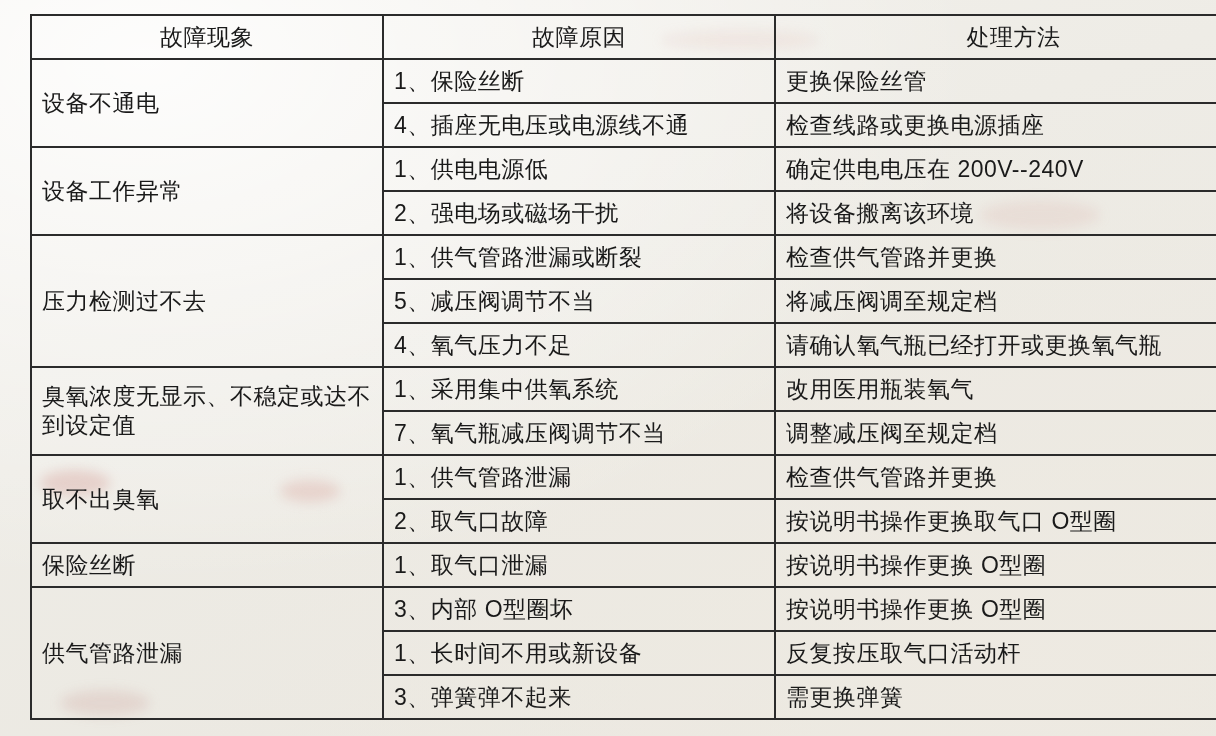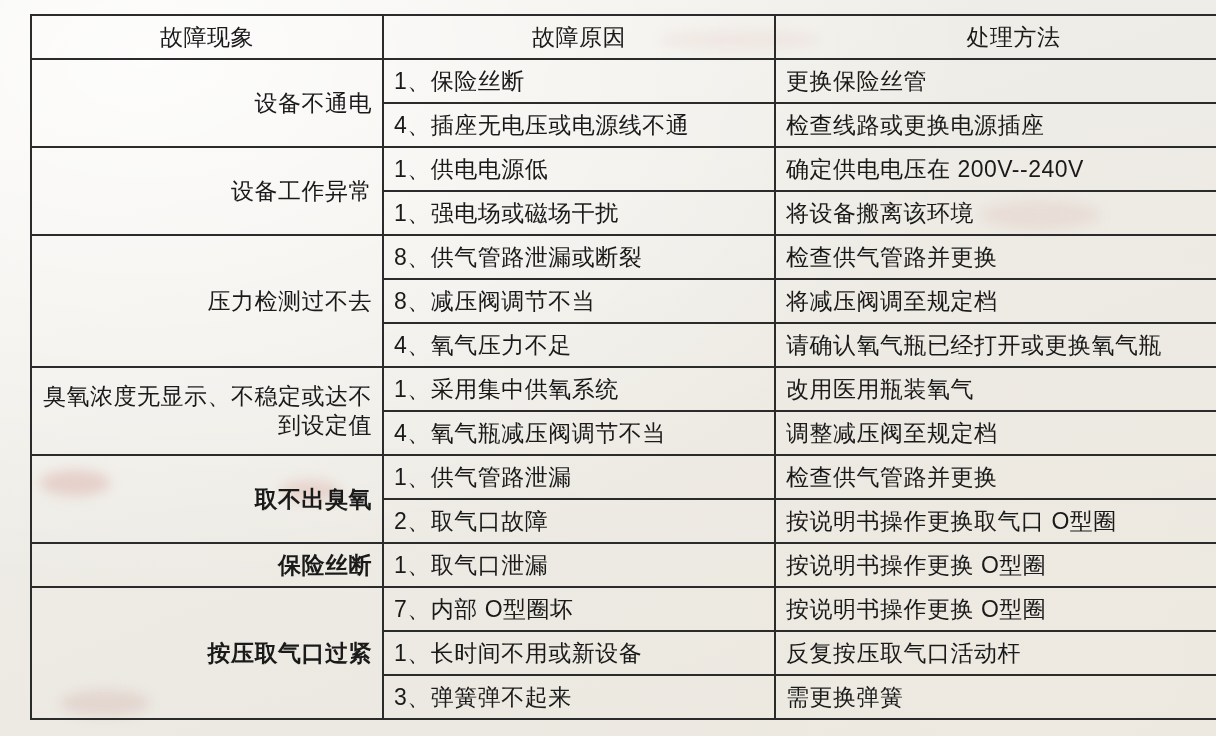--- a/index.html
+++ b/index.html
@@ -54,22 +54,22 @@
   }
   .col-a { width: 330px; text-align: center; }
   .col-b { width: 370px; text-align: left; padding-left: 14px; border-radius: 15px; }
   .col-c { width: 455px; text-align: left; padding-left: 14px; }
   thead td, .hdr {
     text-align: center;
     font-size: 23px;
     padding-top: 5px;
     padding-bottom: 5px;
   }
-  .phen { text-align: right; margin-left: 18px; }
-  .phen.bold { font-weight: bold; }
+  .phen { text-align: left; margin-left: 18px; }
+  .phen.bold { font-weight: normal; }
   .multi { line-height: 1.45; }
 </style>
 </head>
 <body>
 
 <div class="paper"></div>
 <div class="smudge" style="left:40px;top:470px;width:70px;height:26px;background:rgba(200,120,110,0.25);"></div>
 <div class="smudge" style="left:280px;top:480px;width:60px;height:22px;background:rgba(205,125,115,0.22);"></div>
 <div class="smudge" style="left:980px;top:200px;width:120px;height:30px;background:rgba(210,150,140,0.15);"></div>
 <div class="smudge" style="left:60px;top:690px;width:90px;height:26px;background:rgba(190,130,120,0.18);"></div>
@@ -94,67 +94,67 @@
         <td class="col-b">4、插座无电压或电源线不通</td>
         <td class="col-c">检查线路或更换电源插座</td>
       </tr>
 
       <tr>
         <td class="col-a phen" rowspan="2">设备工作异常</td>
         <td class="col-b">1、供电电源低</td>
         <td class="col-c">确定供电电压在 200V--240V</td>
       </tr>
       <tr>
-        <td class="col-b">1、强电场或磁场干扰</td>
+        <td class="col-b">2、强电场或磁场干扰</td>
         <td class="col-c">将设备搬离该环境</td>
       </tr>
 
       <tr>
         <td class="col-a phen" rowspan="3">压力检测过不去</td>
-        <td class="col-b">8、供气管路泄漏或断裂</td>
+        <td class="col-b">1、供气管路泄漏或断裂</td>
         <td class="col-c">检查供气管路并更换</td>
       </tr>
       <tr>
-        <td class="col-b">8、减压阀调节不当</td>
+        <td class="col-b">5、减压阀调节不当</td>
         <td class="col-c">将减压阀调至规定档</td>
       </tr>
       <tr>
         <td class="col-b">4、氧气压力不足</td>
         <td class="col-c">请确认氧气瓶已经打开或更换氧气瓶</td>
       </tr>
 
       <tr>
         <td class="col-a phen multi" rowspan="2">臭氧浓度无显示、不稳定或达不到设定值</td>
         <td class="col-b">1、采用集中供氧系统</td>
         <td class="col-c">改用医用瓶装氧气</td>
       </tr>
       <tr>
-        <td class="col-b">4、氧气瓶减压阀调节不当</td>
+        <td class="col-b">7、氧气瓶减压阀调节不当</td>
         <td class="col-c">调整减压阀至规定档</td>
       </tr>
 
       <tr>
         <td class="col-a phen bold" rowspan="2">取不出臭氧</td>
         <td class="col-b">1、供气管路泄漏</td>
         <td class="col-c">检查供气管路并更换</td>
       </tr>
       <tr>
         <td class="col-b">2、取气口故障</td>
         <td class="col-c">按说明书操作更换取气口 O型圈</td>
       </tr>
 
       <tr>
         <td class="col-a phen bold">保险丝断</td>
         <td class="col-b">1、取气口泄漏</td>
         <td class="col-c">按说明书操作更换 O型圈</td>
       </tr>
 
       <tr>
-        <td class="col-a phen bold" rowspan="3">按压取气口过紧</td>
-        <td class="col-b">7、内部 O型圈坏</td>
+        <td class="col-a phen bold" rowspan="3">供气管路泄漏</td>
+        <td class="col-b">3、内部 O型圈坏</td>
         <td class="col-c">按说明书操作更换 O型圈</td>
       </tr>
       <tr>
         <td class="col-b">1、长时间不用或新设备</td>
         <td class="col-c">反复按压取气口活动杆</td>
       </tr>
       <tr>
         <td class="col-b">3、弹簧弹不起来</td>
         <td class="col-c">需更换弹簧</td>
       </tr>

